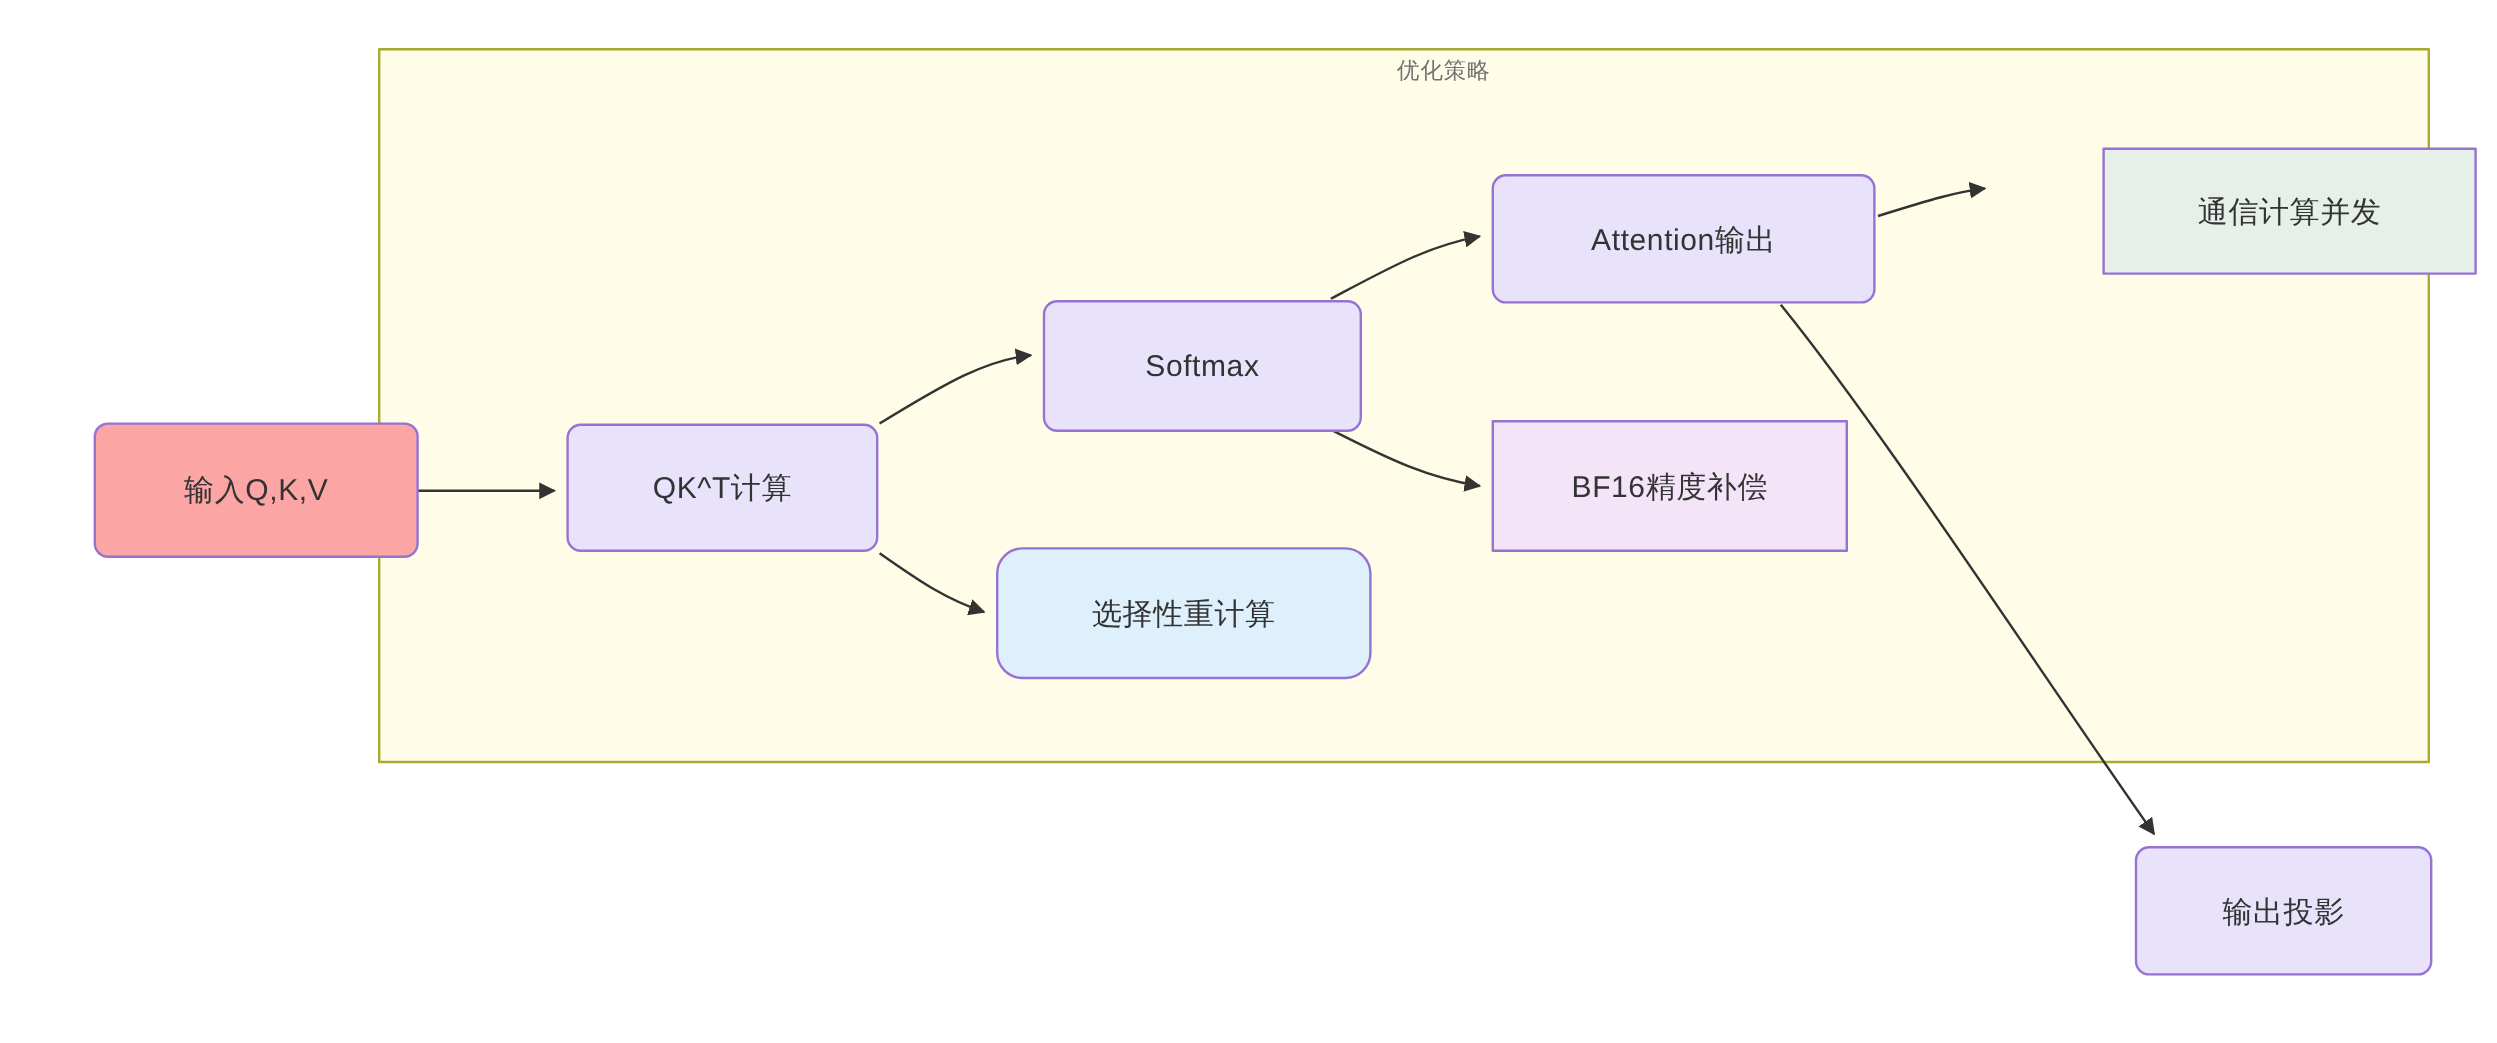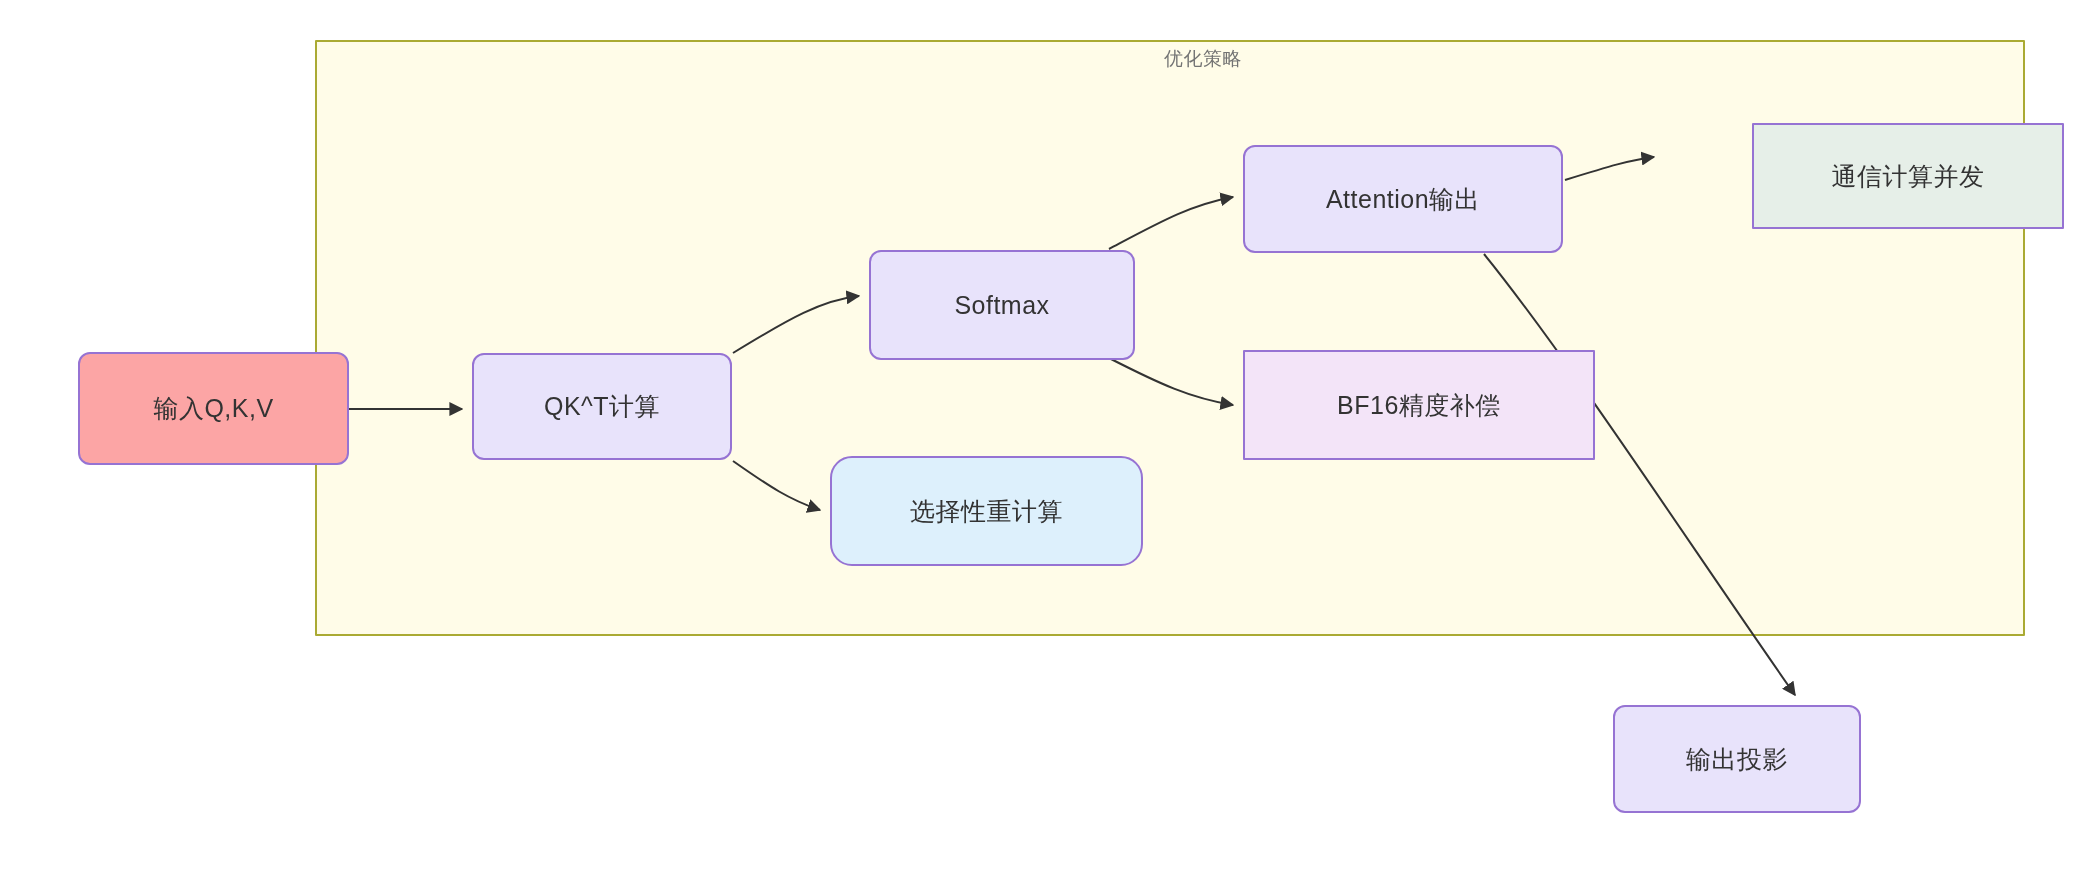--- a/index.html
+++ b/index.html
@@ -92,24 +92,24 @@
       </div>
       <div class="node fill-lavender" style="left: 869px; top: 250px; width: 266px; height: 110px; background: rgb(232, 227, 251); border-color: rgb(150, 115, 211);">
         <span>Softmax</span>
       </div>
       <div class="node fill-skyblue" style="left: 830px; top: 456px; width: 313px; height: 110px; background: rgb(221, 240, 252); border-color: rgb(150, 115, 211); border-radius: 22px;">
         <span>选择性重计算</span>
       </div>
       <div class="node fill-lavender" style="left: 1243px; top: 145px; width: 320px; height: 108px; background: rgb(232, 227, 251); border-color: rgb(150, 115, 211);">
         <span>Attention输出</span>
       </div>
-      <div class="node fill-pink" style="left: 1243px; top: 350px; width: 352px; height: 110px; background: rgb(243, 228, 248); border-color: rgb(150, 115, 211);">
+      <div class="node fill-pink" style="left: 1243px; top: 350px; width: 297px; height: 110px; background: rgb(243, 228, 248); border-color: rgb(150, 115, 211);">
         <span>BF16精度补偿</span>
       </div>
       <div class="node fill-green" style="left: 1752px; top: 123px; width: 312px; height: 106px; background: rgb(230, 239, 232); border-color: rgb(150, 115, 211);">
         <span>通信计算并发</span>
       </div>
-      <div class="node fill-lavender" style="left: 1613px; top: 705px; width: 248px; height: 108px; background: rgb(232, 227, 251); border-color: rgb(150, 115, 211);">
+      <div class="node fill-lavender" style="left: 1779px; top: 705px; width: 248px; height: 108px; background: rgb(232, 227, 251); border-color: rgb(150, 115, 211);">
         <span>输出投影</span>
       </div>
     </div>
 
 </div>
 
 </body></html>

